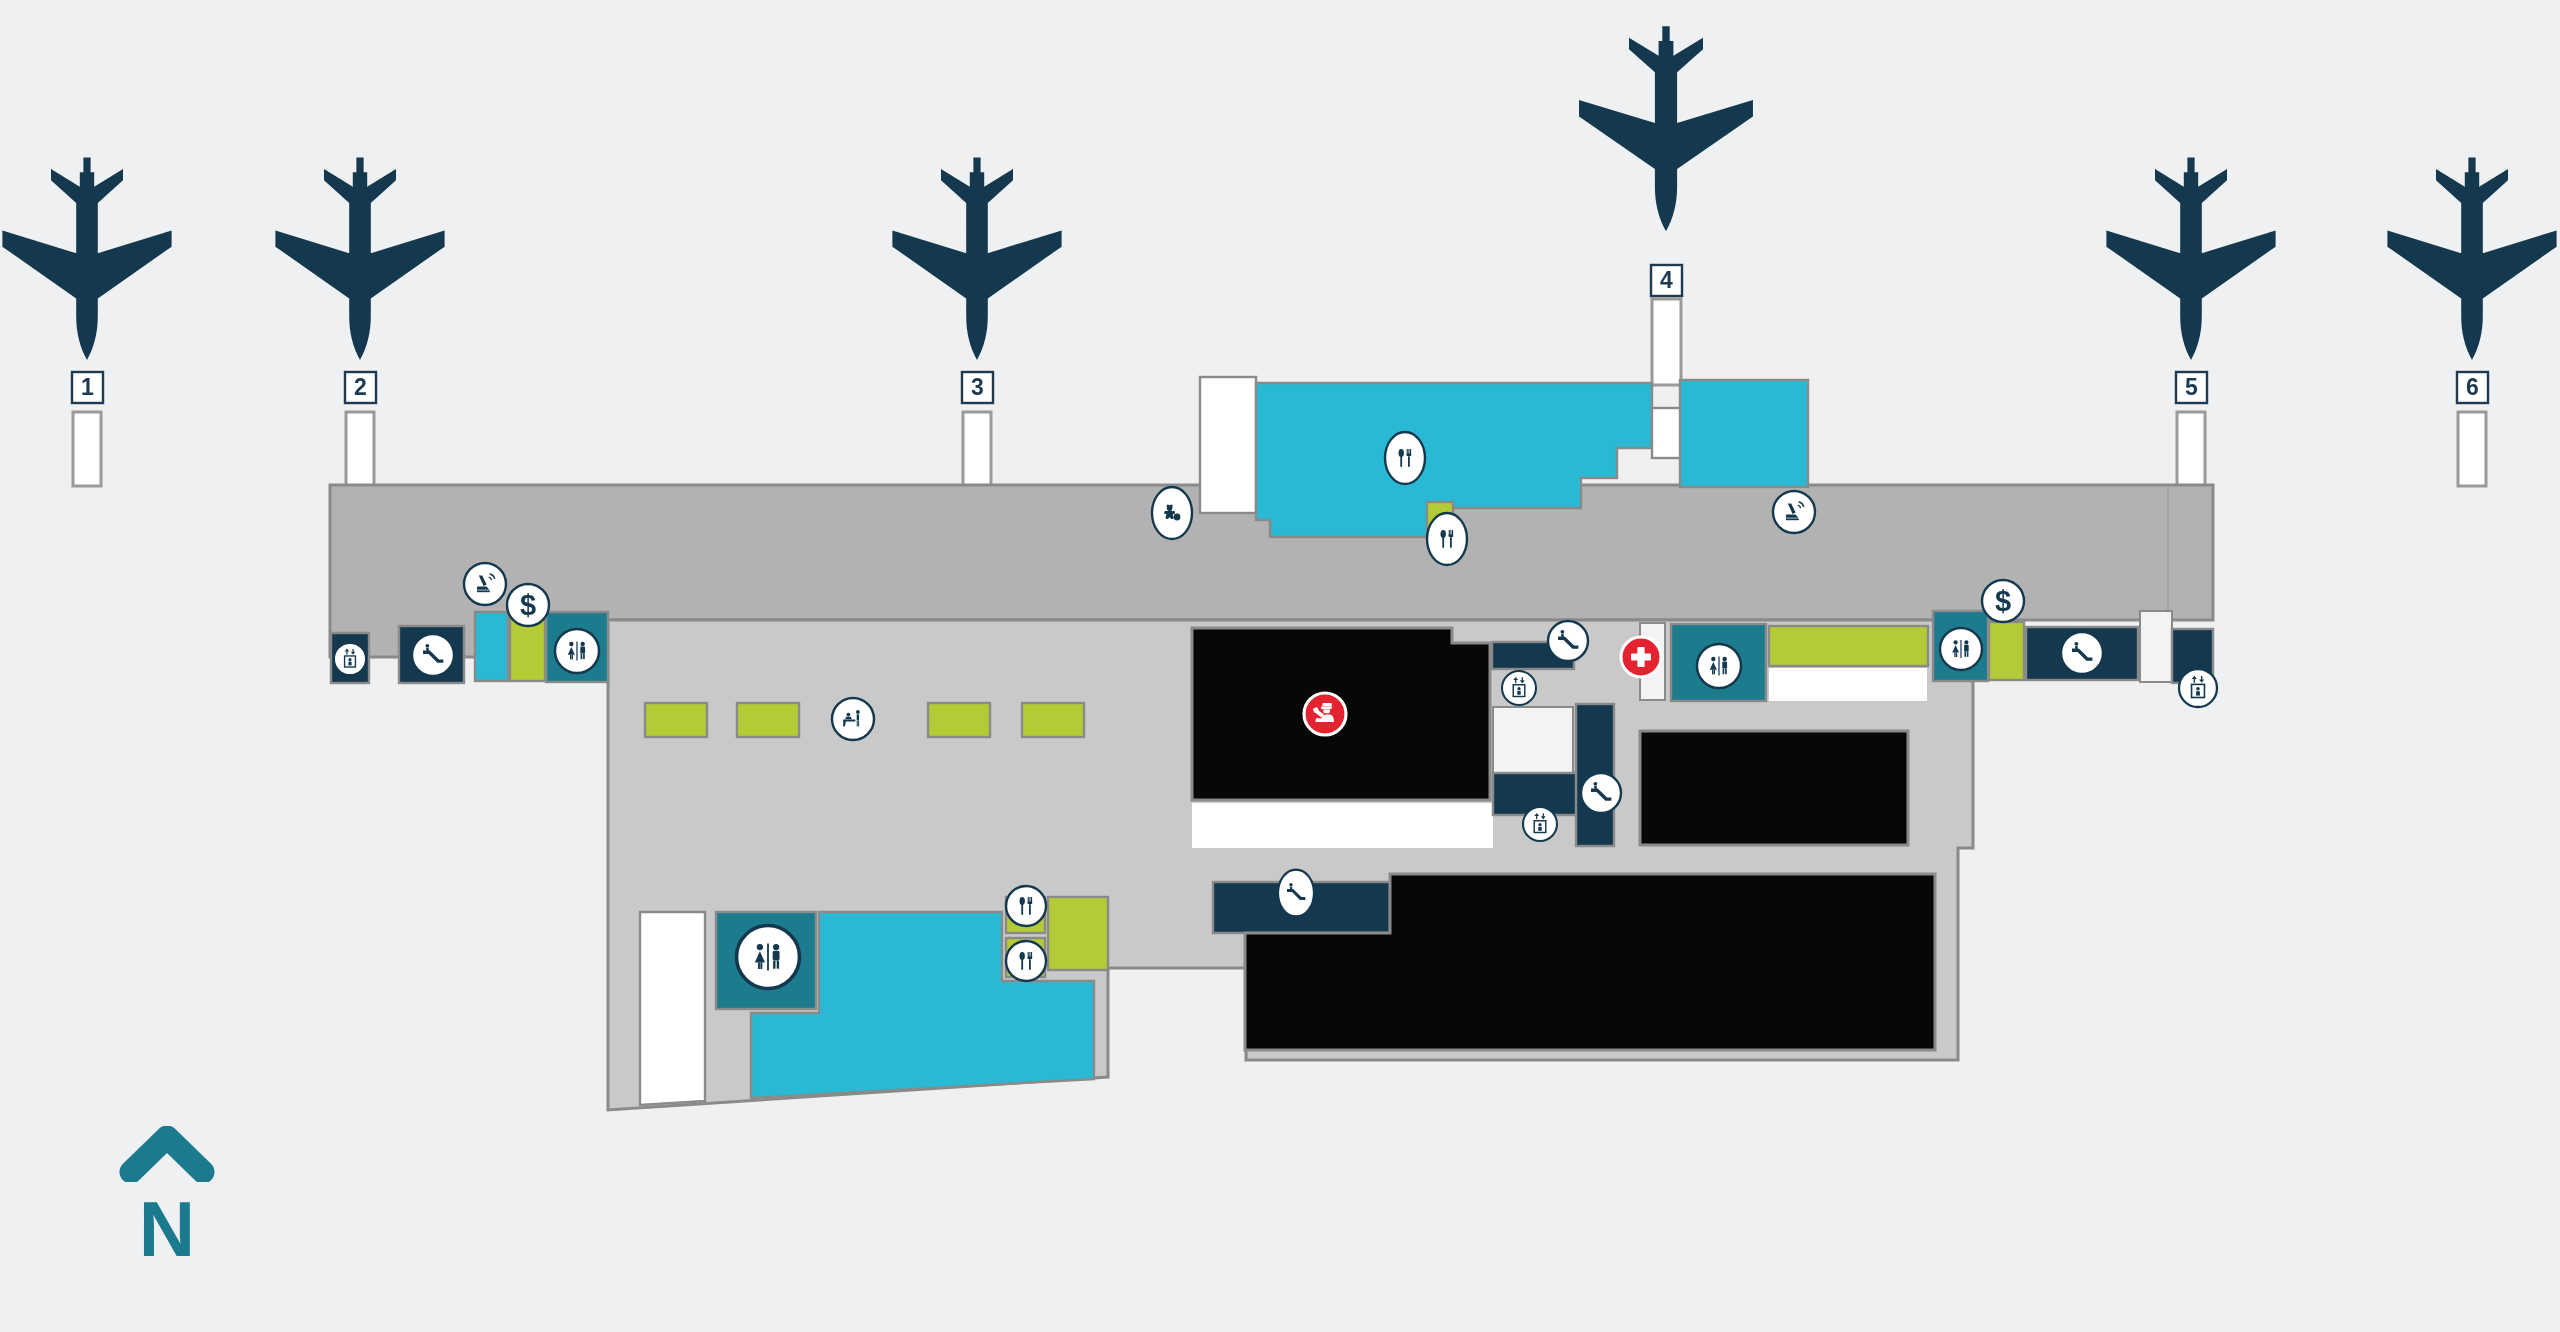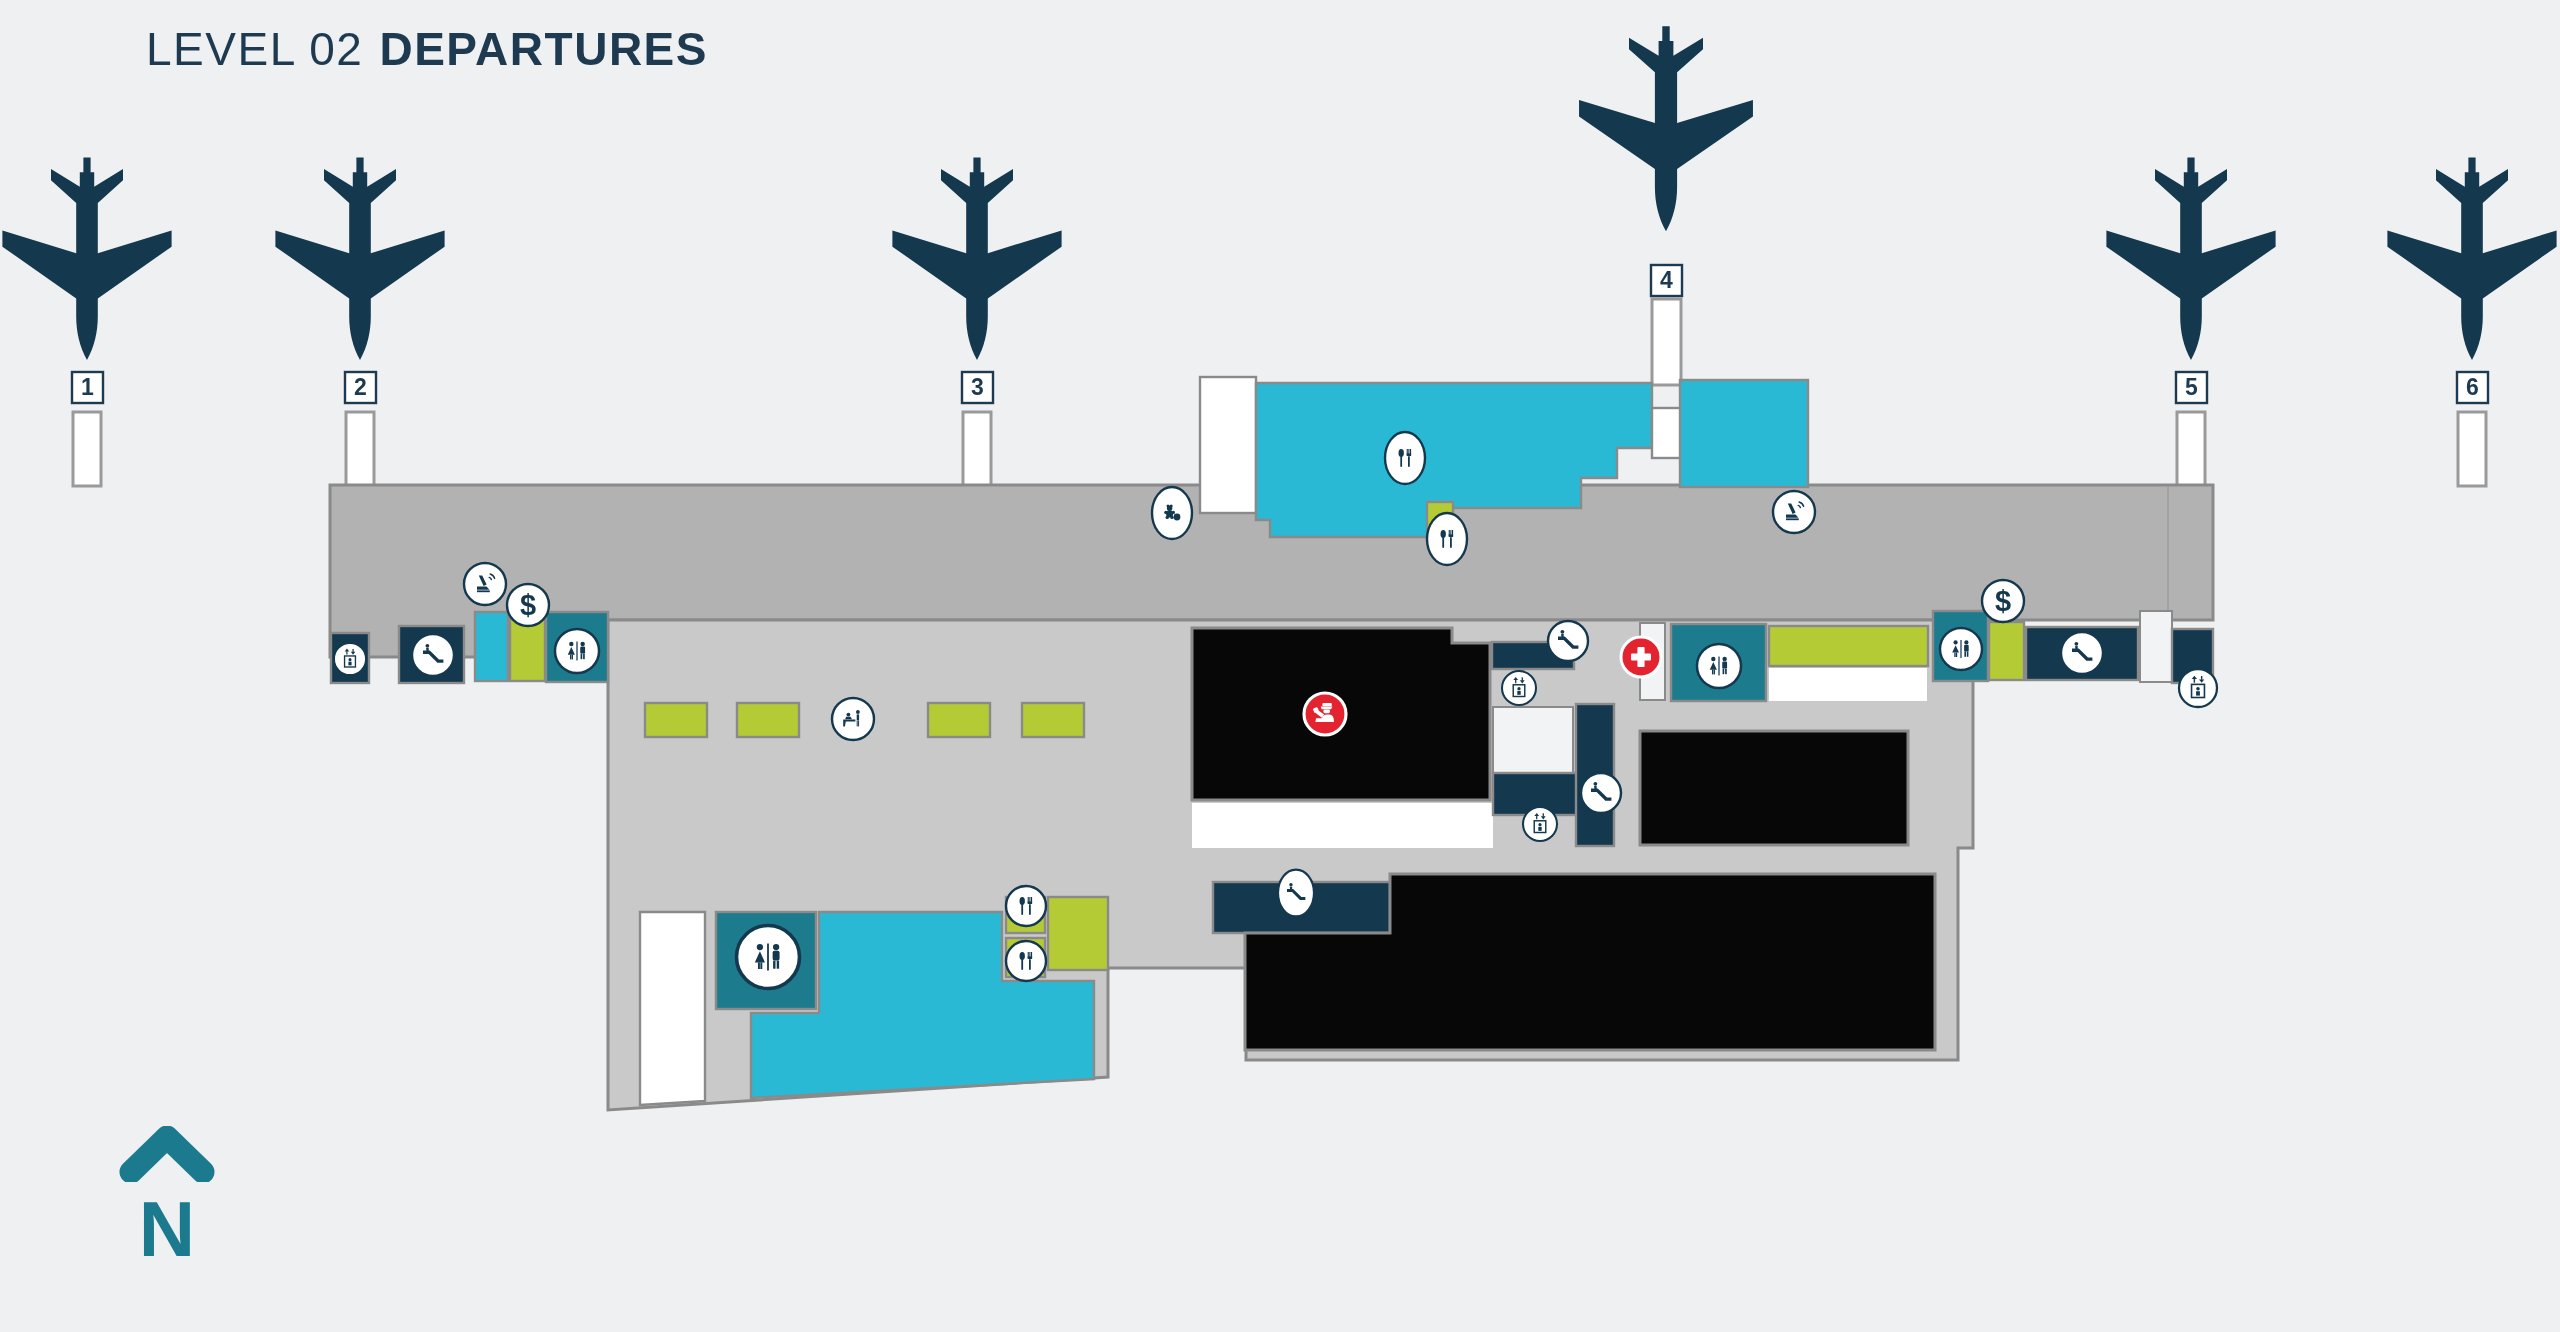--- a/index.html
+++ b/index.html
@@ -30,23 +30,20 @@
   .disc-red{fill:#e32430;stroke:#ffffff;stroke-width:3;}
   .glyph{fill:#14384e;}
   .glyph-stroke{fill:none;stroke:#14384e;stroke-width:1.5;stroke-linecap:round;}
   .usd{font-family:"Liberation Sans",sans-serif;font-size:29px;font-weight:700;fill:#14384e;text-anchor:middle;}
 </style>
 </head>
 <body>
 
 <div class="stage">
 
-  <div class="title">
-    <span class="lvl">LEVEL 02</span><span class="nm">DEPARTURES</span>
-  </div>
 
   <svg class="map" width="2560" height="1332" viewBox="0 0 2560 1332">
     <defs>
       <g id="plane">
         <path d="M0,63 C4,55 6,46 6,36 L6,25 L47,-7 L47,-17 L6,-3 L6,-34 L20,-48 L20,-55 L4,-44 L4,-53 L2,-53 L2,-62 L-2,-62 L-2,-53 L-4,-53 L-4,-44 L-20,-55 L-20,-48 L-6,-34 L-6,-3 L-47,-17 L-47,-7 L-6,25 L-6,36 C-6,46 -4,55 0,63 Z"></path>
       </g>
       <g id="i-elev">
         <rect x="-6.8" y="-3.8" width="13.6" height="13.8" fill="none" stroke="#14384e" stroke-width="1.7"></rect>
         <circle class="glyph" cx="0" cy="0.8" r="1.9"></circle>
         <path class="glyph" d="M-2,3.4 h4 v4.6 h-4 z"></path>

